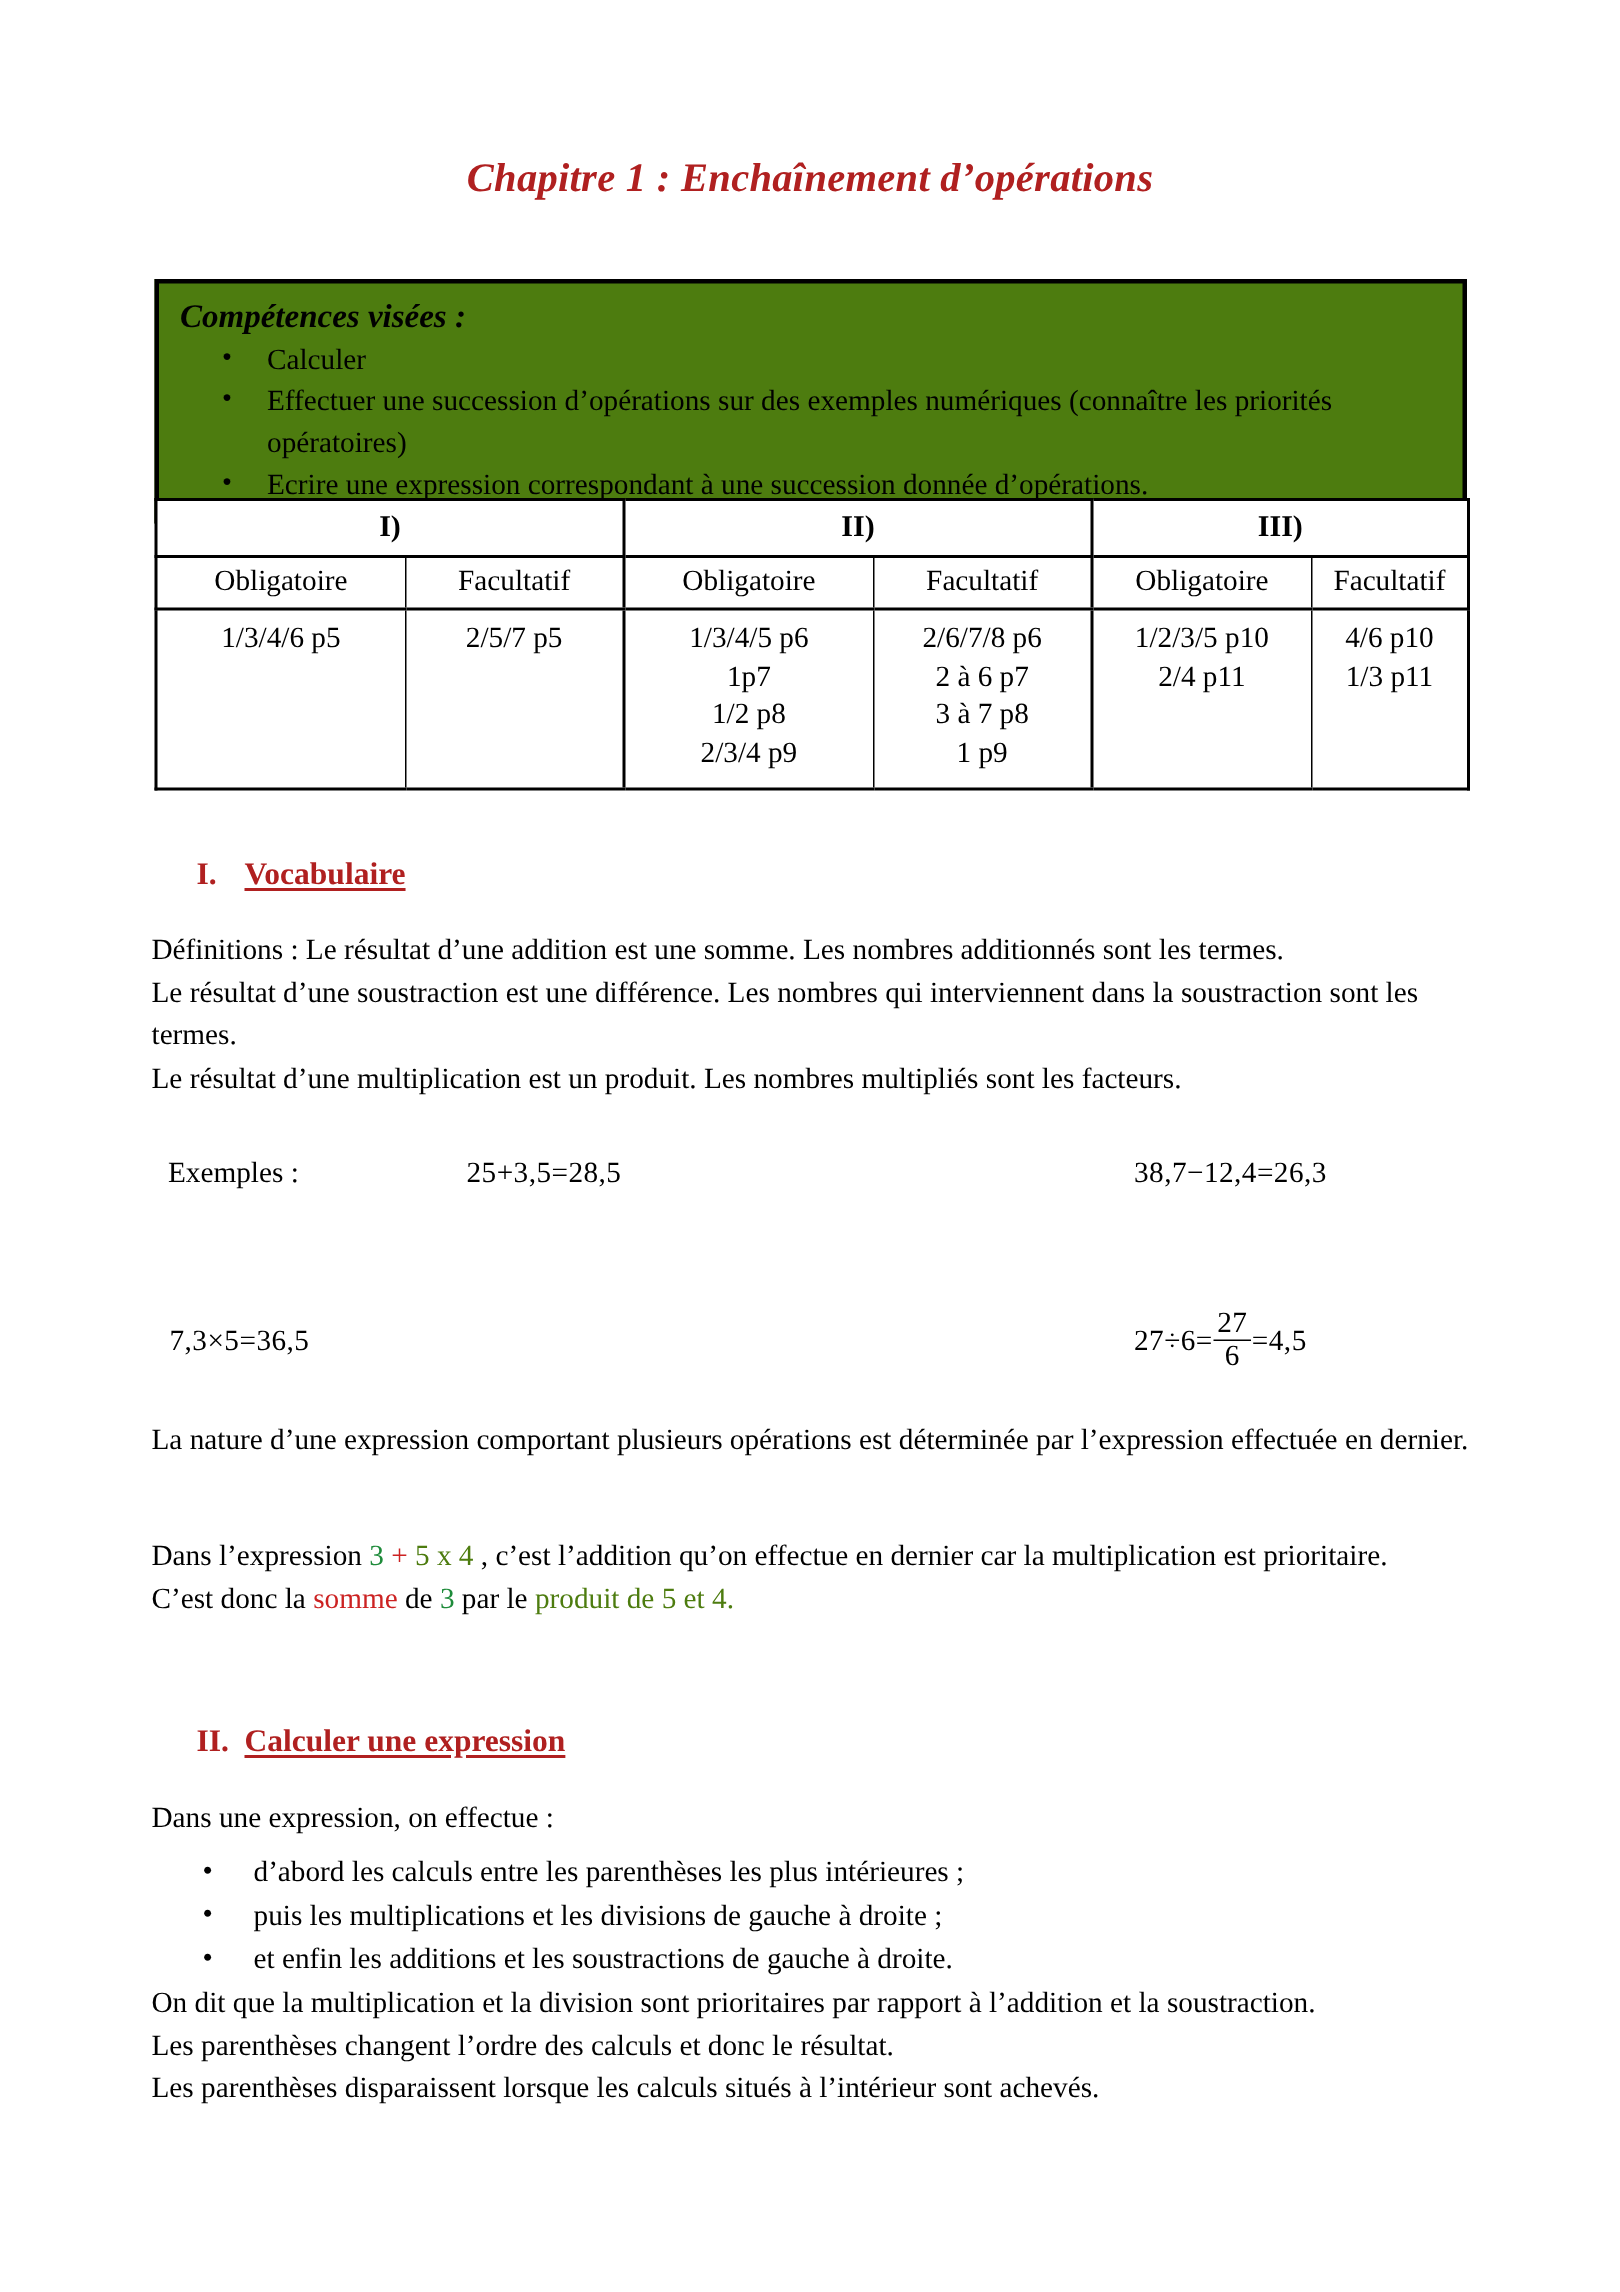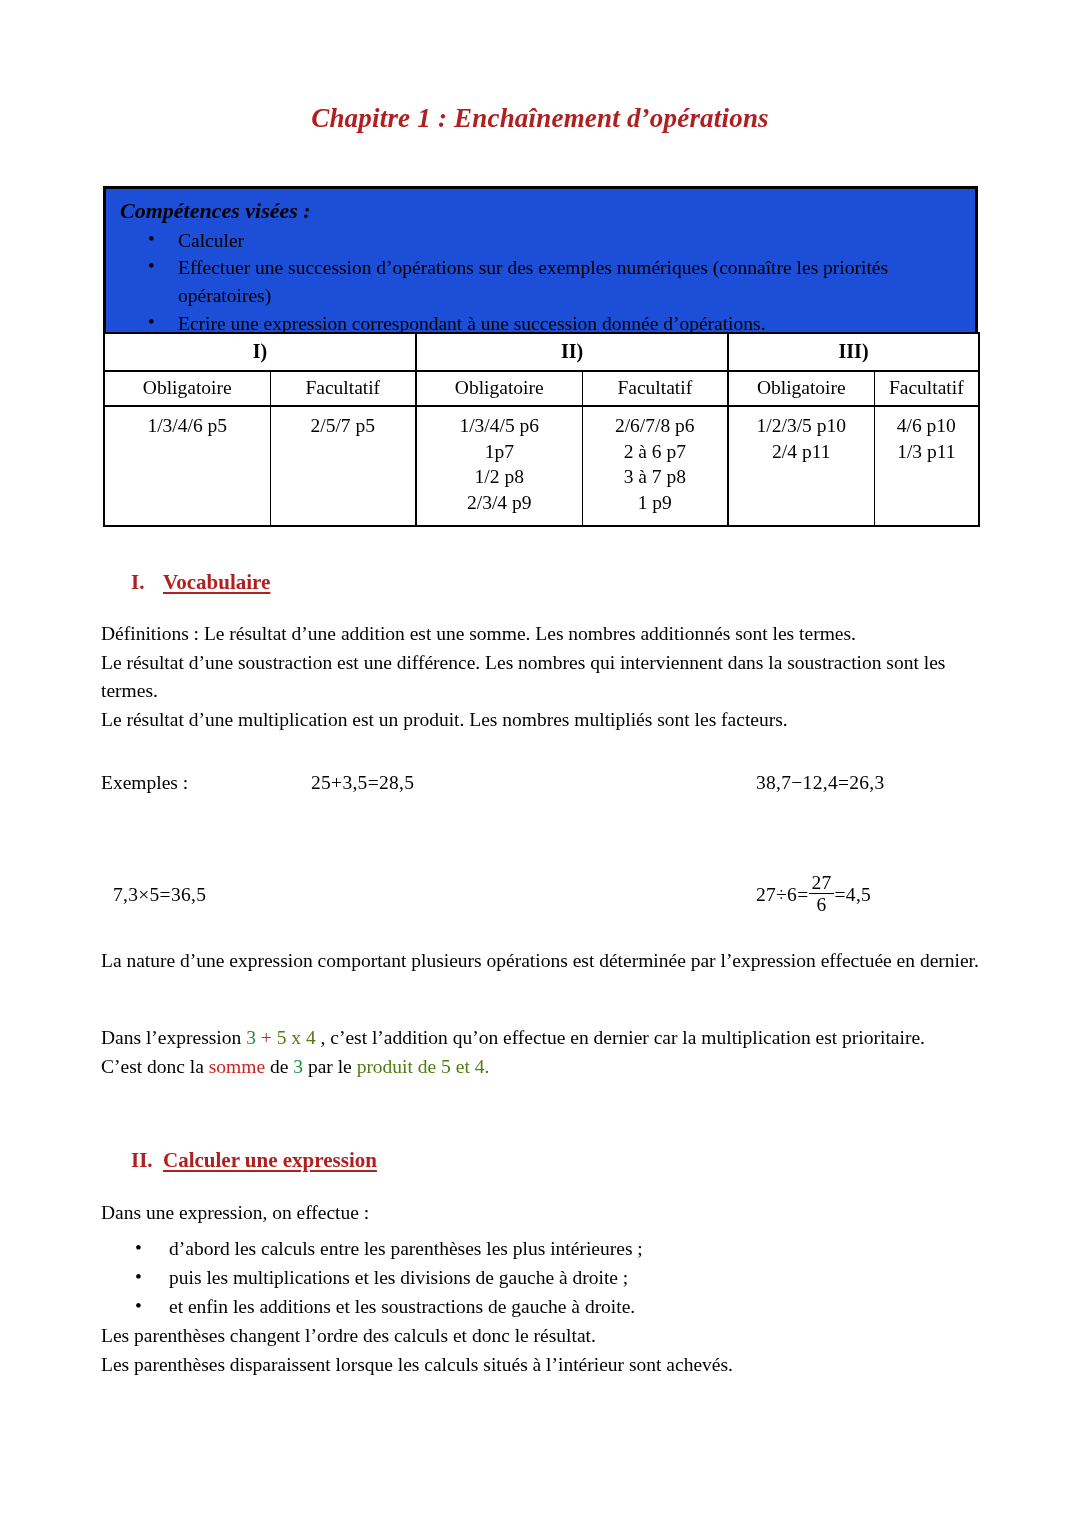--- a/index.html
+++ b/index.html
@@ -38,21 +38,21 @@
     font-style: italic;
   }
 
   
   .comp-box {
     position: absolute;
     top: 186px;
     left: 103px;
     width: 875px;
     box-sizing: border-box;
-    background: #1d4ed8;
+    background: #4d7c0f;
     border: 3px solid #000000;
     border-bottom: 2px solid #000000;
     padding: 8px 10px 10px 10px;
   }
   .comp-title {
     font-style: italic;
     font-weight: bold;
     font-size: 22px;
     line-height: 1.25;
     margin: 0 0 2px 4px;
@@ -154,21 +154,21 @@
 
   
   .ex-row {
     position: absolute;
     left: 101px;
     width: 880px;
     font-size: 19.5px;
   }
   #ex-row-1 { top: 772px; }
   #ex-row-2 { top: 878px; }
-  .ex-label { position: absolute; left: 0; top: 0; }
+  .ex-label { position: absolute; left: 11px; top: 0; }
   .ex-a { position: absolute; left: 210px; top: 0; letter-spacing: 0.3px; }
   .ex-b { position: absolute; left: 655px; top: 0; letter-spacing: 0.3px; }
   #ex-row-2 .ex-a { left: 12px; top: 6px; }
   #ex-row-2 .ex-b { left: 655px; top: -4px; }
 
   
   .frac {
     display: inline-block;
     vertical-align: middle;
     text-align: center;
@@ -338,17 +338,18 @@
         <span>puis les multiplications et les divisions de gauche à droite ;</span>
       </li>
       <li>
         <span class="bullet">•</span>
         <span>et enfin les additions et les soustractions de gauche à droite.</span>
       </li>
     </ul>
   </div>
 
   <div class="body-text" id="final-para">
+    <span class="tl">On dit que la multiplication et la division sont prioritaires par rapport à l’addition et la soustraction.</span>
     <span class="tl">Les parenthèses changent l’ordre des calculs et donc le résultat.</span>
     <span class="tl">Les parenthèses disparaissent lorsque les calculs situés à l’intérieur sont achevés.</span>
   </div>
 
 </div>
 
 </body></html>

